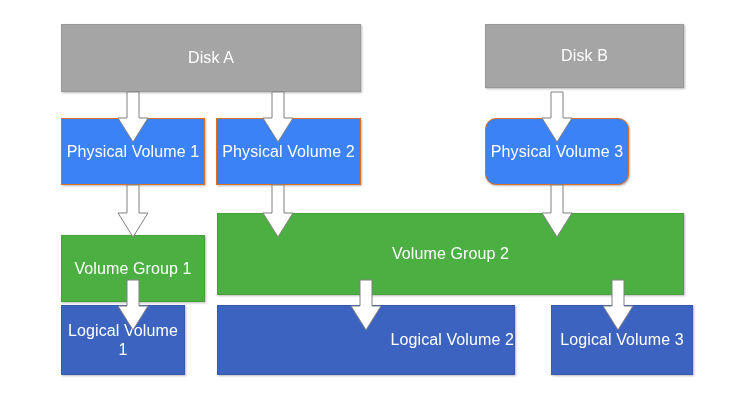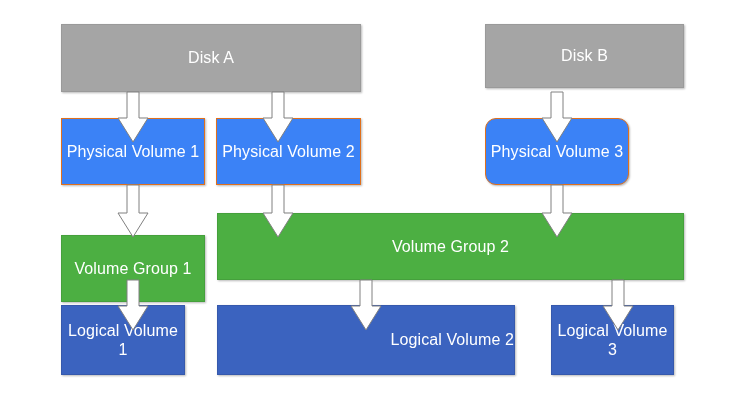--- a/index.html
+++ b/index.html
@@ -106,25 +106,25 @@
     </div>
     <div class="node pv" style="left: 216px; top: 118px; width: 145px; height: 67px;">
       <span class="node-label">Physical Volume 2</span>
     </div>
     <div class="node pv" style="left: 485px; top: 118px; width: 144px; height: 67px; border-radius: 11px;">
       <span class="node-label">Physical Volume 3</span>
     </div>
     <div class="node vg" style="left: 61px; top: 213px; width: 144px; height: 67px; margin-top: 22px;">
       <span class="node-label">Volume Group 1</span>
     </div>
-    <div class="node vg" style="left: 217px; top: 213px; width: 467px; height: 67px; justify-content: center;">
+    <div class="node vg" style="left: 217px; top: 213px; width: 467px; height: 82px; justify-content: center;">
       <span class="node-label">Volume Group 2</span>
     </div>
     <div class="node lv" style="left: 61px; top: 305px; width: 124px; height: 70px;">
       <span class="node-label">Logical Volume 1</span>
     </div>
     <div class="node lv" style="left: 217px; top: 305px; width: 298px; height: 70px; justify-content: flex-end;">
       <span class="node-label">Logical Volume 2</span>
     </div>
-    <div class="node lv" style="left: 551px; top: 305px; width: 123px; height: 70px;">
+    <div class="node lv" style="left: 551px; top: 305px; width: 142px; height: 70px;">
       <span class="node-label">Logical Volume 3</span>
     </div>
   </div>
 
 </body></html>

